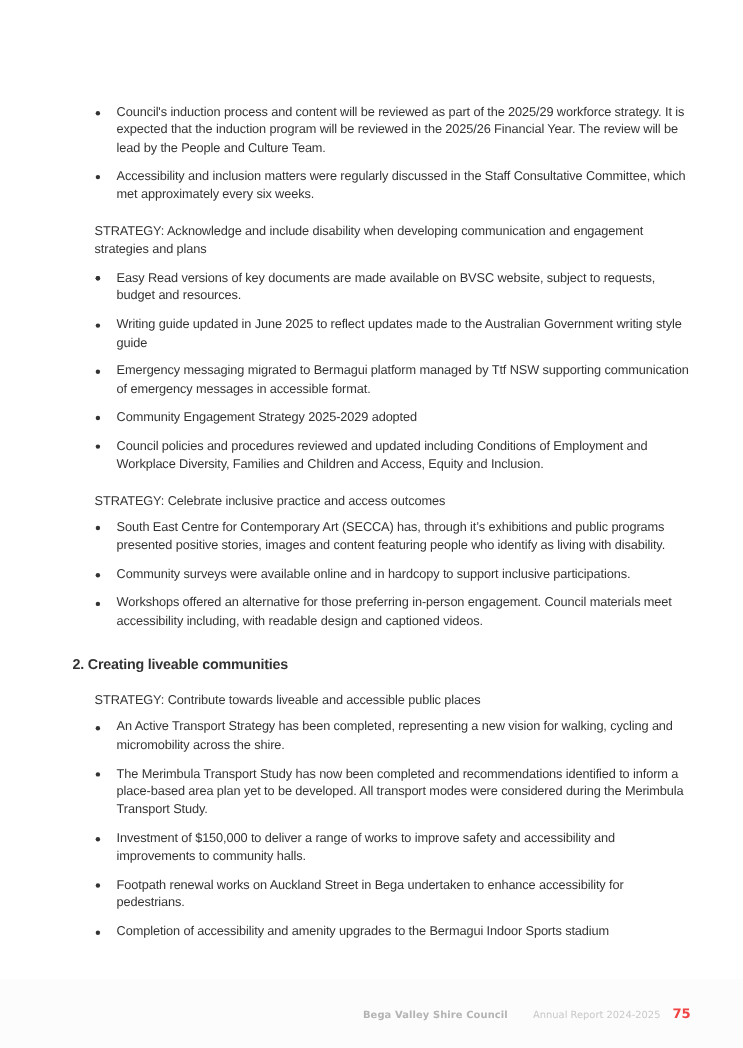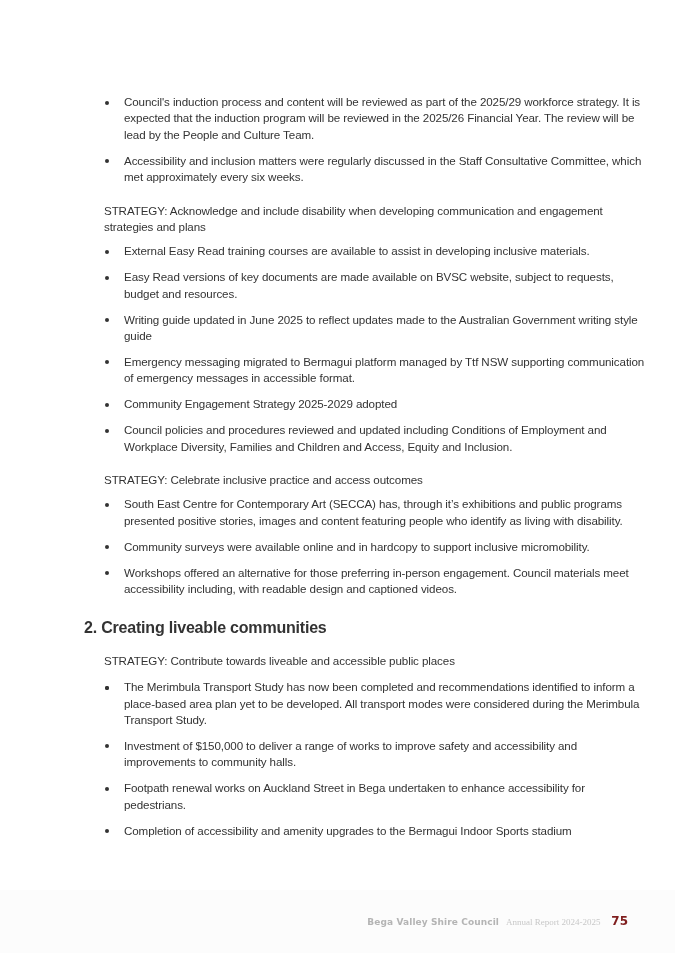--- a/index.html
+++ b/index.html
@@ -18,21 +18,21 @@
     .page-body {
       position: absolute;
       left: 0;
       top: 0;
       width: 675px;
       height: 890px;
       background: #ffffff;
     }
     .content {
       position: absolute;
-      left: 104px;
+      left: 86px;
       top: 94px;
       width: 545px;
       font-size: 11.6px;
       line-height: 16.4px;
       letter-spacing: -0.1px;
     }
     .bullet-list {
       list-style: none;
       margin: 0;
       padding: 0;
@@ -49,21 +49,21 @@
       width: 4px;
       height: 4px;
       border-radius: 50%;
       background: #333333;
     }
     .strategy {
       margin: 17px 0 8px 0;
     }
     .section-heading {
       margin: 22px 0 10px -20px;
-      font-size: 16px;
+      font-size: 13px;
       font-weight: bold;
       color: #333333;
       line-height: 18px;
       letter-spacing: -0.2px;
     }
     .section-2 .strategy {
       margin-top: 16px;
     }
     .footer-band {
       position: absolute;
@@ -82,25 +82,24 @@
       line-height: 14px;
       white-space: nowrap;
     }
     .footer .org {
       color: #b4b4b4;
       font-weight: bold;
       letter-spacing: 0.1px;
     }
     .footer .report {
       color: #c8c8c8;
-      margin-left: 4px;
-      font-family: Liberation Serif, serif;
+      margin-left: 20px;
     }
     .footer .page-num {
-      color: #7f1d1d;
+      color: #ef4444;
       font-weight: bold;
       font-size: 12px;
       margin-left: 8px;
     }
   </style>
 </head>
 <body>
 
 <div class="page-body"></div>
 
@@ -114,21 +113,20 @@
     <li class="bullet-item">
       <span class="bullet-dot"></span>
       <span>Accessibility and inclusion matters were regularly discussed in the Staff Consultative Committee, which met approximately every six weeks.</span>
     </li>
   </ul>
 
   <p class="strategy">STRATEGY: Acknowledge and include disability when developing communication and engagement strategies and plans</p>
   <ul class="bullet-list">
     <li class="bullet-item">
       <span class="bullet-dot"></span>
-      <span>External Easy Read training courses are available to assist in developing inclusive materials.</span>
     </li>
     <li class="bullet-item">
       <span class="bullet-dot"></span>
       <span>Easy Read versions of key documents are made available on BVSC website, subject to requests, budget and resources.</span>
     </li>
     <li class="bullet-item">
       <span class="bullet-dot"></span>
       <span>Writing guide updated in June 2025 to reflect updates made to the Australian Government writing style guide</span>
     </li>
     <li class="bullet-item">
@@ -146,34 +144,35 @@
   </ul>
 
   <p class="strategy">STRATEGY: Celebrate inclusive practice and access outcomes</p>
   <ul class="bullet-list">
     <li class="bullet-item">
       <span class="bullet-dot"></span>
       <span>South East Centre for Contemporary Art (SECCA) has, through it’s exhibitions and public programs presented positive stories, images and content featuring people who identify as living with disability.</span>
     </li>
     <li class="bullet-item">
       <span class="bullet-dot"></span>
-      <span>Community surveys were available online and in hardcopy to support inclusive micromobility.</span>
+      <span>Community surveys were available online and in hardcopy to support inclusive participations.</span>
     </li>
     <li class="bullet-item">
       <span class="bullet-dot"></span>
       <span>Workshops offered an alternative for those preferring in-person engagement. Council materials meet accessibility including, with readable design and captioned videos.</span>
     </li>
   </ul>
 
   <div class="section-2">
     <h2 class="section-heading">2. Creating liveable communities</h2>
     <p class="strategy">STRATEGY: Contribute towards liveable and accessible public places</p>
     <ul class="bullet-list">
       <li class="bullet-item">
         <span class="bullet-dot"></span>
+        <span>An Active Transport Strategy has been completed, representing a new vision for walking, cycling and micromobility across the shire.</span>
       </li>
       <li class="bullet-item">
         <span class="bullet-dot"></span>
         <span>The Merimbula Transport Study has now been completed and recommendations identified to inform a place-based area plan yet to be developed. All transport modes were considered during the Merimbula Transport Study.</span>
       </li>
       <li class="bullet-item">
         <span class="bullet-dot"></span>
         <span>Investment of $150,000 to deliver a range of works to improve safety and accessibility and improvements to community halls.</span>
       </li>
       <li class="bullet-item">

